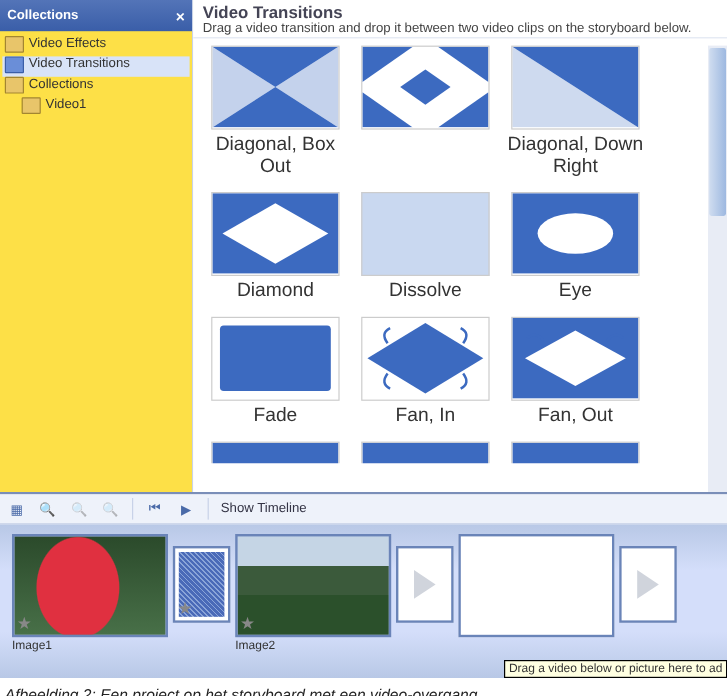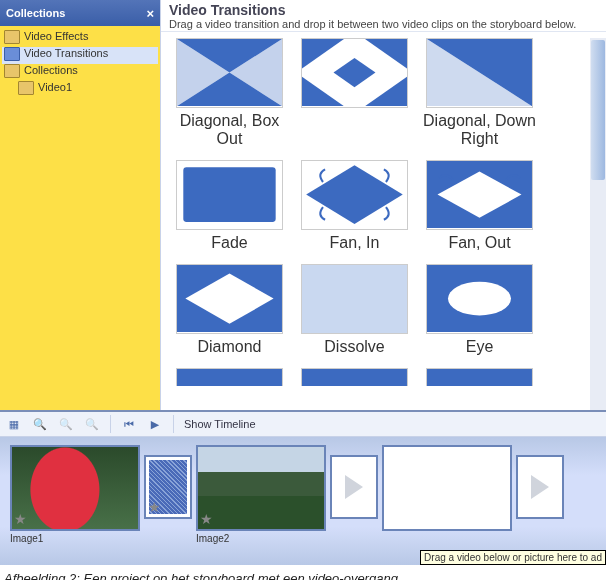--- a/index.html
+++ b/index.html
@@ -115,20 +115,45 @@
                 </svg>
             </div>
             <div class="trans-label">Diagonal, Down Right</div>
           </div>
         </div>
 
         <div class="trans-row">
           <div class="trans-cell">
             <div class="thumb">
               <svg viewBox="0 0 100 64">
+                  <rect width="100" height="64" fill="#3c6ac0"></rect>
+                  <polygon points="50,8 92,32 50,56 8,32" fill="#fff"></polygon>
+                </svg>
+            </div>
+            <div class="trans-label">Diamond</div>
+          </div>
+          <div class="trans-cell">
+            <div class="thumb selected noise"></div>
+            <div class="trans-label">Dissolve</div>
+          </div>
+          <div class="trans-cell">
+            <div class="thumb">
+              <svg viewBox="0 0 100 64">
+                  <rect width="100" height="64" fill="#3c6ac0"></rect>
+                  <ellipse cx="50" cy="32" rx="30" ry="16" fill="#fff"></ellipse>
+                </svg>
+            </div>
+            <div class="trans-label">Eye</div>
+          </div>
+        </div>
+
+        <div class="trans-row">
+          <div class="trans-cell">
+            <div class="thumb">
+              <svg viewBox="0 0 100 64">
                   <rect x="6" y="6" width="88" height="52" fill="#3c6ac0" rx="3"></rect>
                 </svg>
             </div>
             <div class="trans-label">Fade</div>
           </div>
           <div class="trans-cell">
             <div class="thumb">
               <svg viewBox="0 0 100 64">
                   <polygon points="50,4 96,32 50,60 4,32" fill="#3c6ac0"></polygon>
                   <path d="M20 20 Q14 12 22 8" stroke="#3c6ac0" fill="none" stroke-width="2"></path>
@@ -142,45 +167,20 @@
           <div class="trans-cell">
             <div class="thumb">
               <svg viewBox="0 0 100 64">
                   <rect width="100" height="64" fill="#3c6ac0"></rect>
                   <polygon points="50,10 90,32 50,54 10,32" fill="#fff"></polygon>
                   <path d="M25 18 Q18 10 12 16" stroke="#3c6ac0" fill="none" stroke-width="2"></path>
                   <path d="M75 18 Q82 10 88 16" stroke="#3c6ac0" fill="none" stroke-width="2"></path>
                 </svg>
             </div>
             <div class="trans-label">Fan, Out</div>
-          </div>
-        </div>
-
-        <div class="trans-row">
-          <div class="trans-cell">
-            <div class="thumb">
-              <svg viewBox="0 0 100 64">
-                  <rect width="100" height="64" fill="#3c6ac0"></rect>
-                  <polygon points="50,8 92,32 50,56 8,32" fill="#fff"></polygon>
-                </svg>
-            </div>
-            <div class="trans-label">Diamond</div>
-          </div>
-          <div class="trans-cell">
-            <div class="thumb selected noise"></div>
-            <div class="trans-label">Dissolve</div>
-          </div>
-          <div class="trans-cell">
-            <div class="thumb">
-              <svg viewBox="0 0 100 64">
-                  <rect width="100" height="64" fill="#3c6ac0"></rect>
-                  <ellipse cx="50" cy="32" rx="30" ry="16" fill="#fff"></ellipse>
-                </svg>
-            </div>
-            <div class="trans-label">Eye</div>
           </div>
         </div>
 
         <div class="trans-row" style="height:24px;overflow:hidden">
           <div class="trans-cell">
             <div class="thumb"><svg viewBox="0 0 100 64">
                   <rect width="100" height="64" fill="#3c6ac0"></rect>
                 </svg></div>
           </div>
           <div class="trans-cell">

